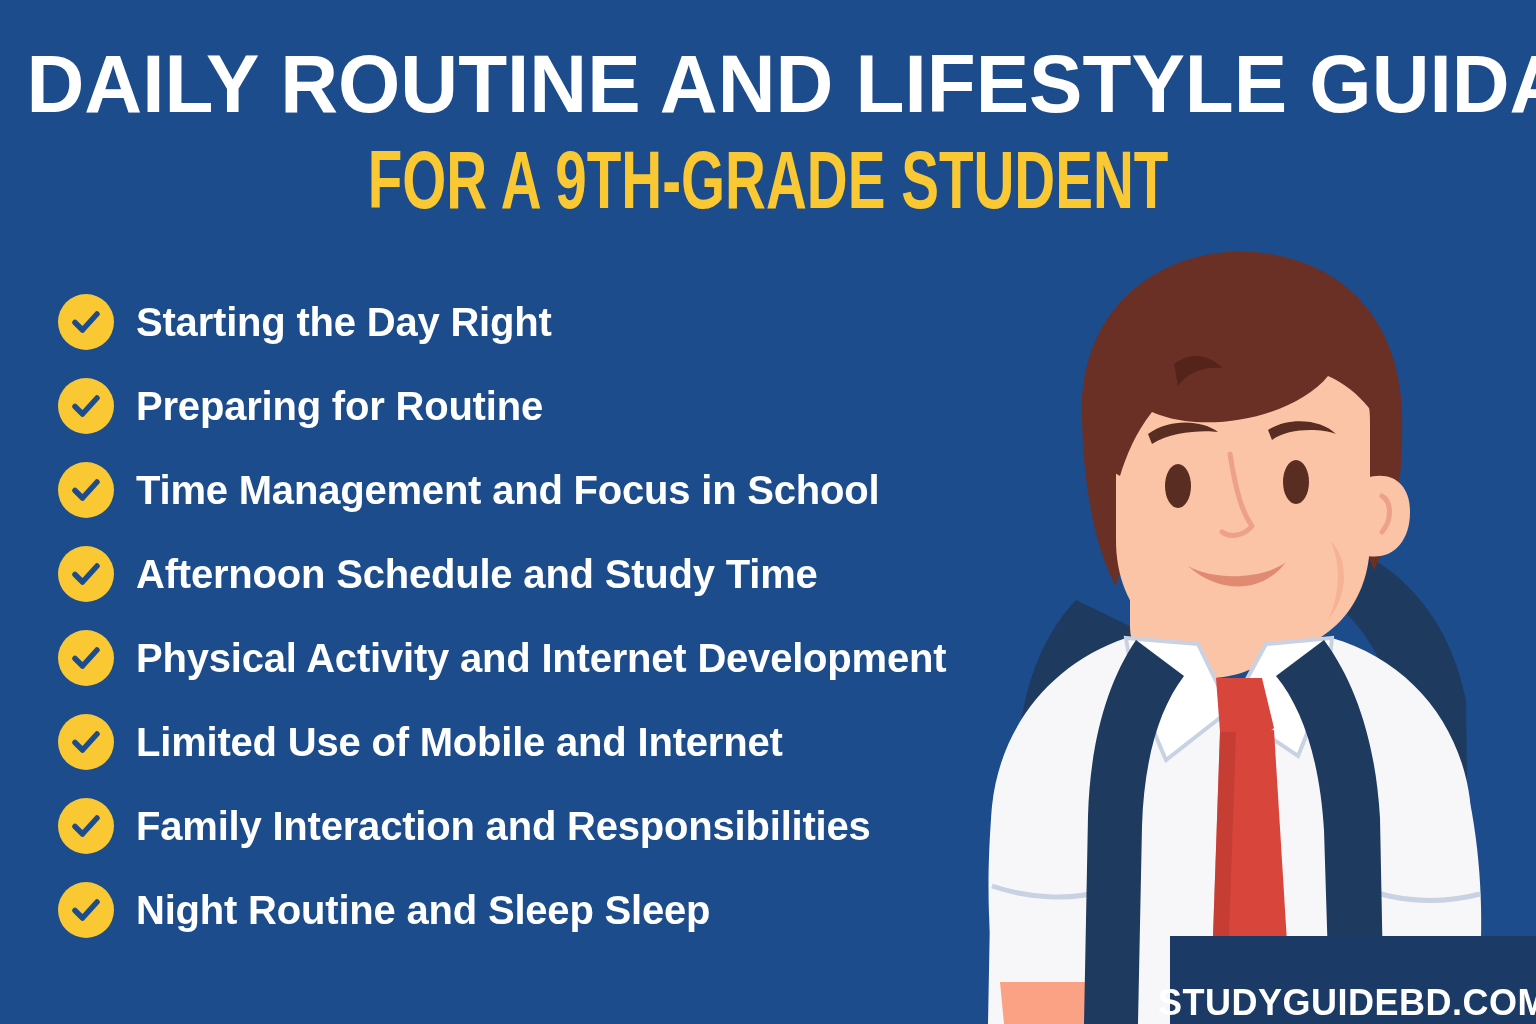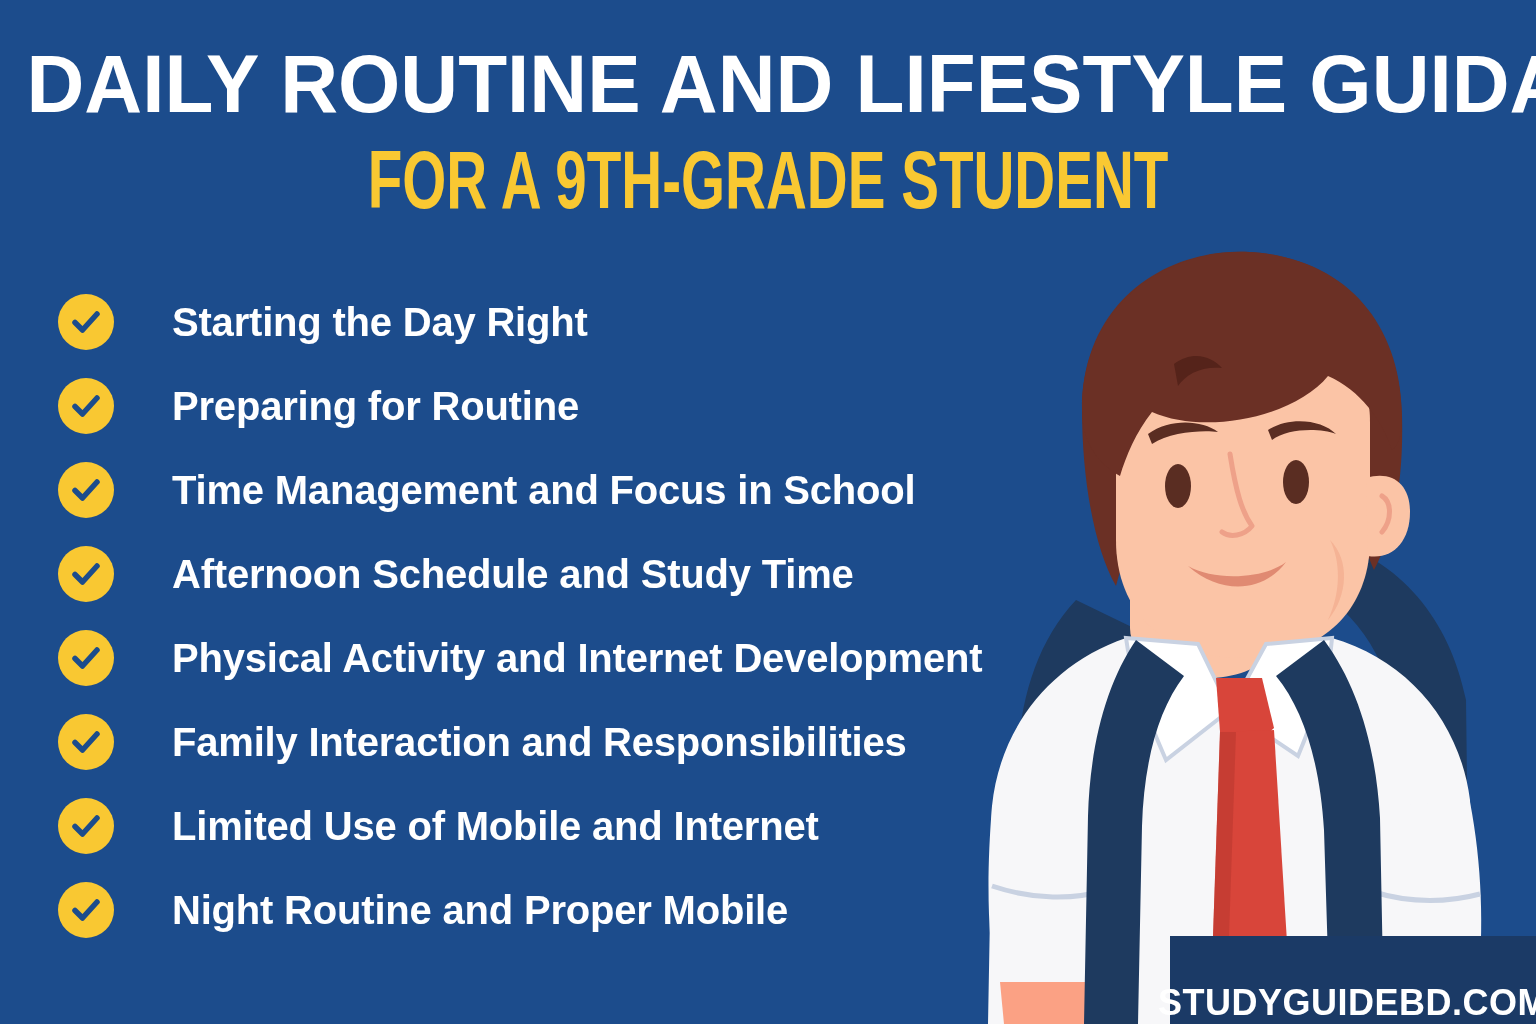--- a/index.html
+++ b/index.html
@@ -52,21 +52,20 @@
     position: absolute;
     left: 58px;
     top: 280px;
     width: 1030px;
     z-index: 35;
   }
   .check-row {
     display: flex;
     align-items: center;
     height: 84px;
-    gap: 36px;
   }
   .check-badge {
     flex: 0 0 auto;
     width: 56px;
     height: 56px;
     border-radius: 50%;
     background: #F9C832;
     display: flex;
     align-items: center;
     justify-content: center;
@@ -245,39 +244,39 @@
       </span>
       <span class="check-label">Physical Activity and Internet Development</span>
     </div>
 
     <div class="check-row">
       <span class="check-badge">
         <svg width="34" height="34" viewBox="0 0 34 34">
             <path d="M6 17.5 L13.5 25 L28 9" fill="none" stroke="#1C4C8C" stroke-width="5.5" stroke-linecap="round" stroke-linejoin="round"></path>
           </svg>
       </span>
+      <span class="check-label">Limited Use of Mobile and Internet</span>
+    </div>
+
+    <div class="check-row">
+      <span class="check-badge">
+        <svg width="34" height="34" viewBox="0 0 34 34">
+            <path d="M6 17.5 L13.5 25 L28 9" fill="none" stroke="#1C4C8C" stroke-width="5.5" stroke-linecap="round" stroke-linejoin="round"></path>
+          </svg>
+      </span>
       <span class="check-label">Family Interaction and Responsibilities</span>
     </div>
 
     <div class="check-row">
       <span class="check-badge">
         <svg width="34" height="34" viewBox="0 0 34 34">
             <path d="M6 17.5 L13.5 25 L28 9" fill="none" stroke="#1C4C8C" stroke-width="5.5" stroke-linecap="round" stroke-linejoin="round"></path>
           </svg>
       </span>
-      <span class="check-label">Limited Use of Mobile and Internet</span>
-    </div>
-
-    <div class="check-row">
-      <span class="check-badge">
-        <svg width="34" height="34" viewBox="0 0 34 34">
-            <path d="M6 17.5 L13.5 25 L28 9" fill="none" stroke="#1C4C8C" stroke-width="5.5" stroke-linecap="round" stroke-linejoin="round"></path>
-          </svg>
-      </span>
-      <span class="check-label">Night Routine and Proper Mobile</span>
+      <span class="check-label">Night Routine and Sleep Sleep</span>
     </div>
 
   </div>
 
   <div id="watermark-bar">
     <span id="watermark-text">STUDYGUIDEBD.COM</span>
   </div>
 
 </div>
 

